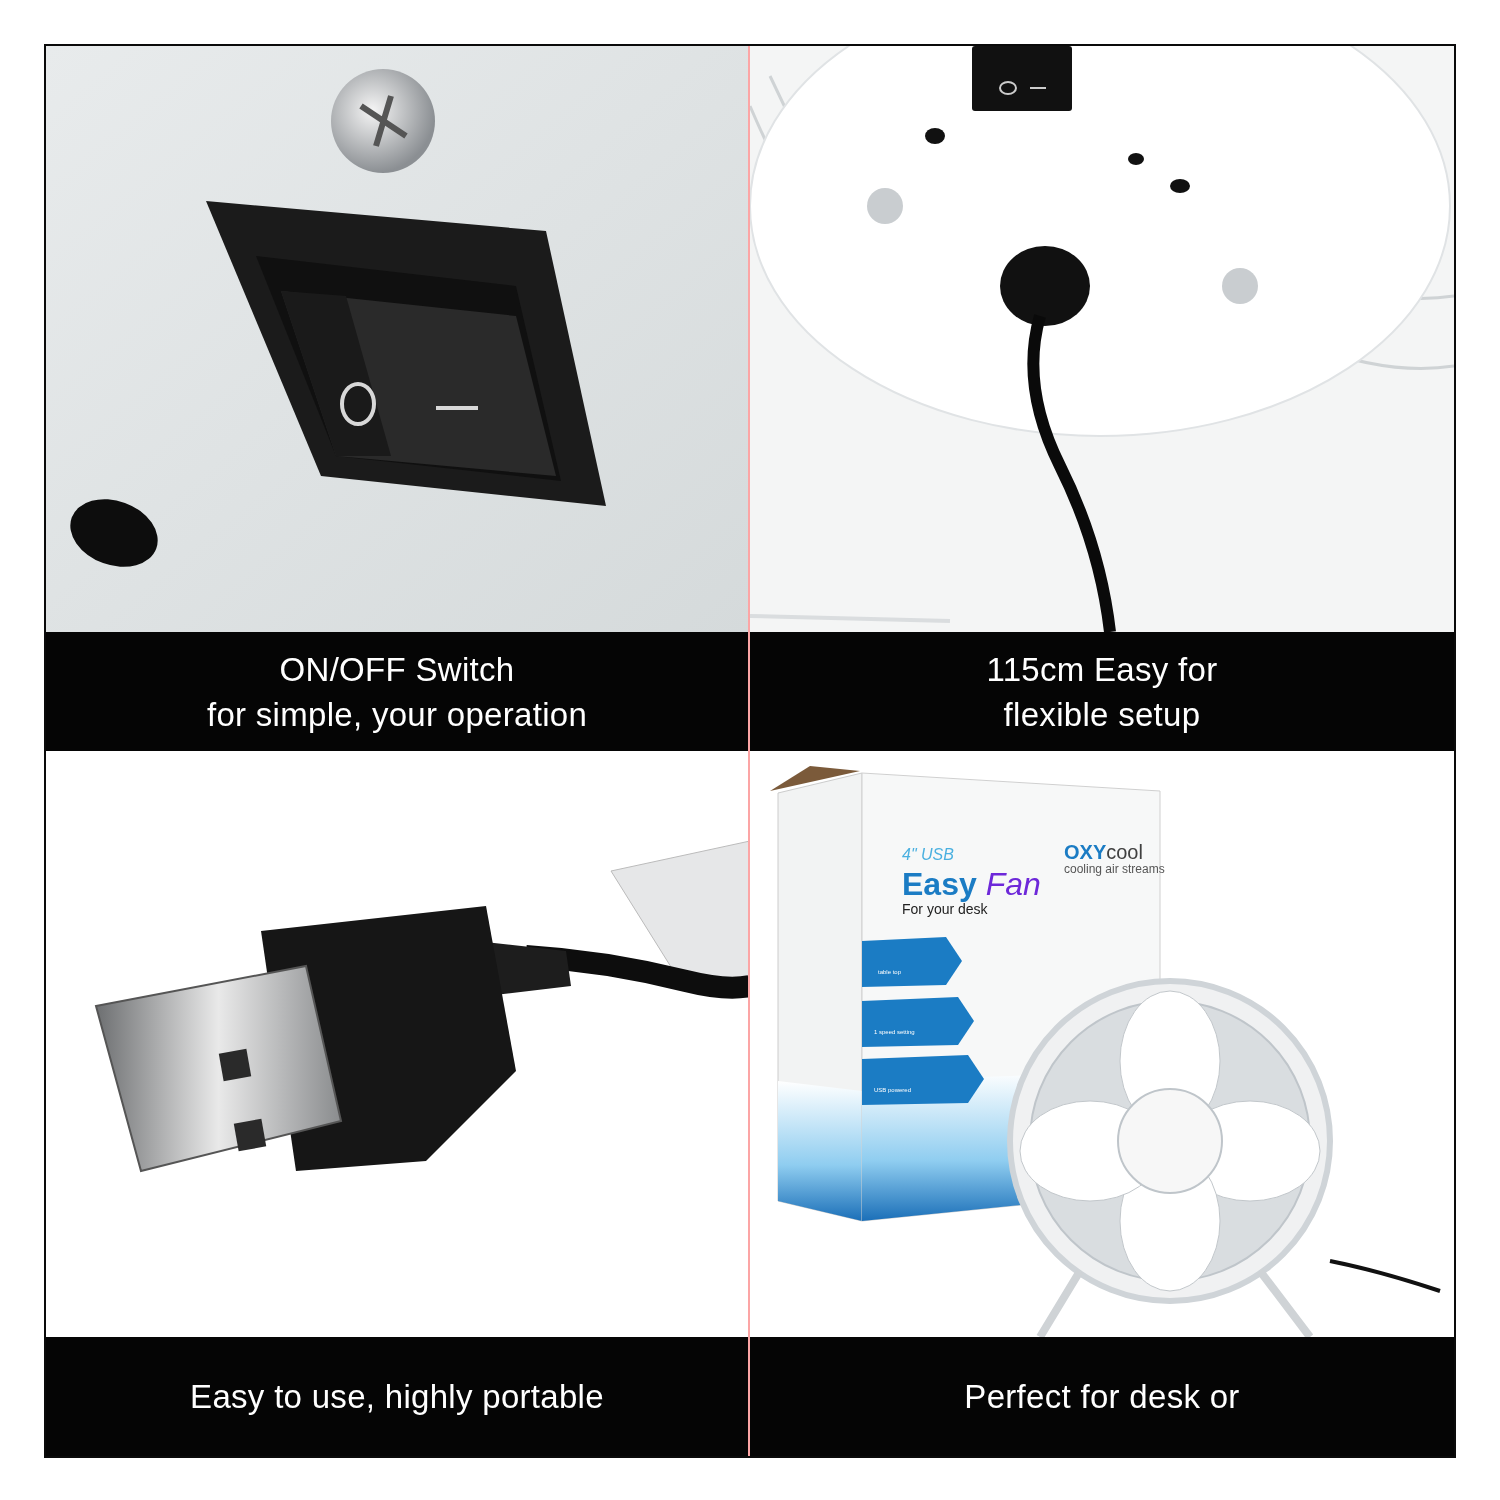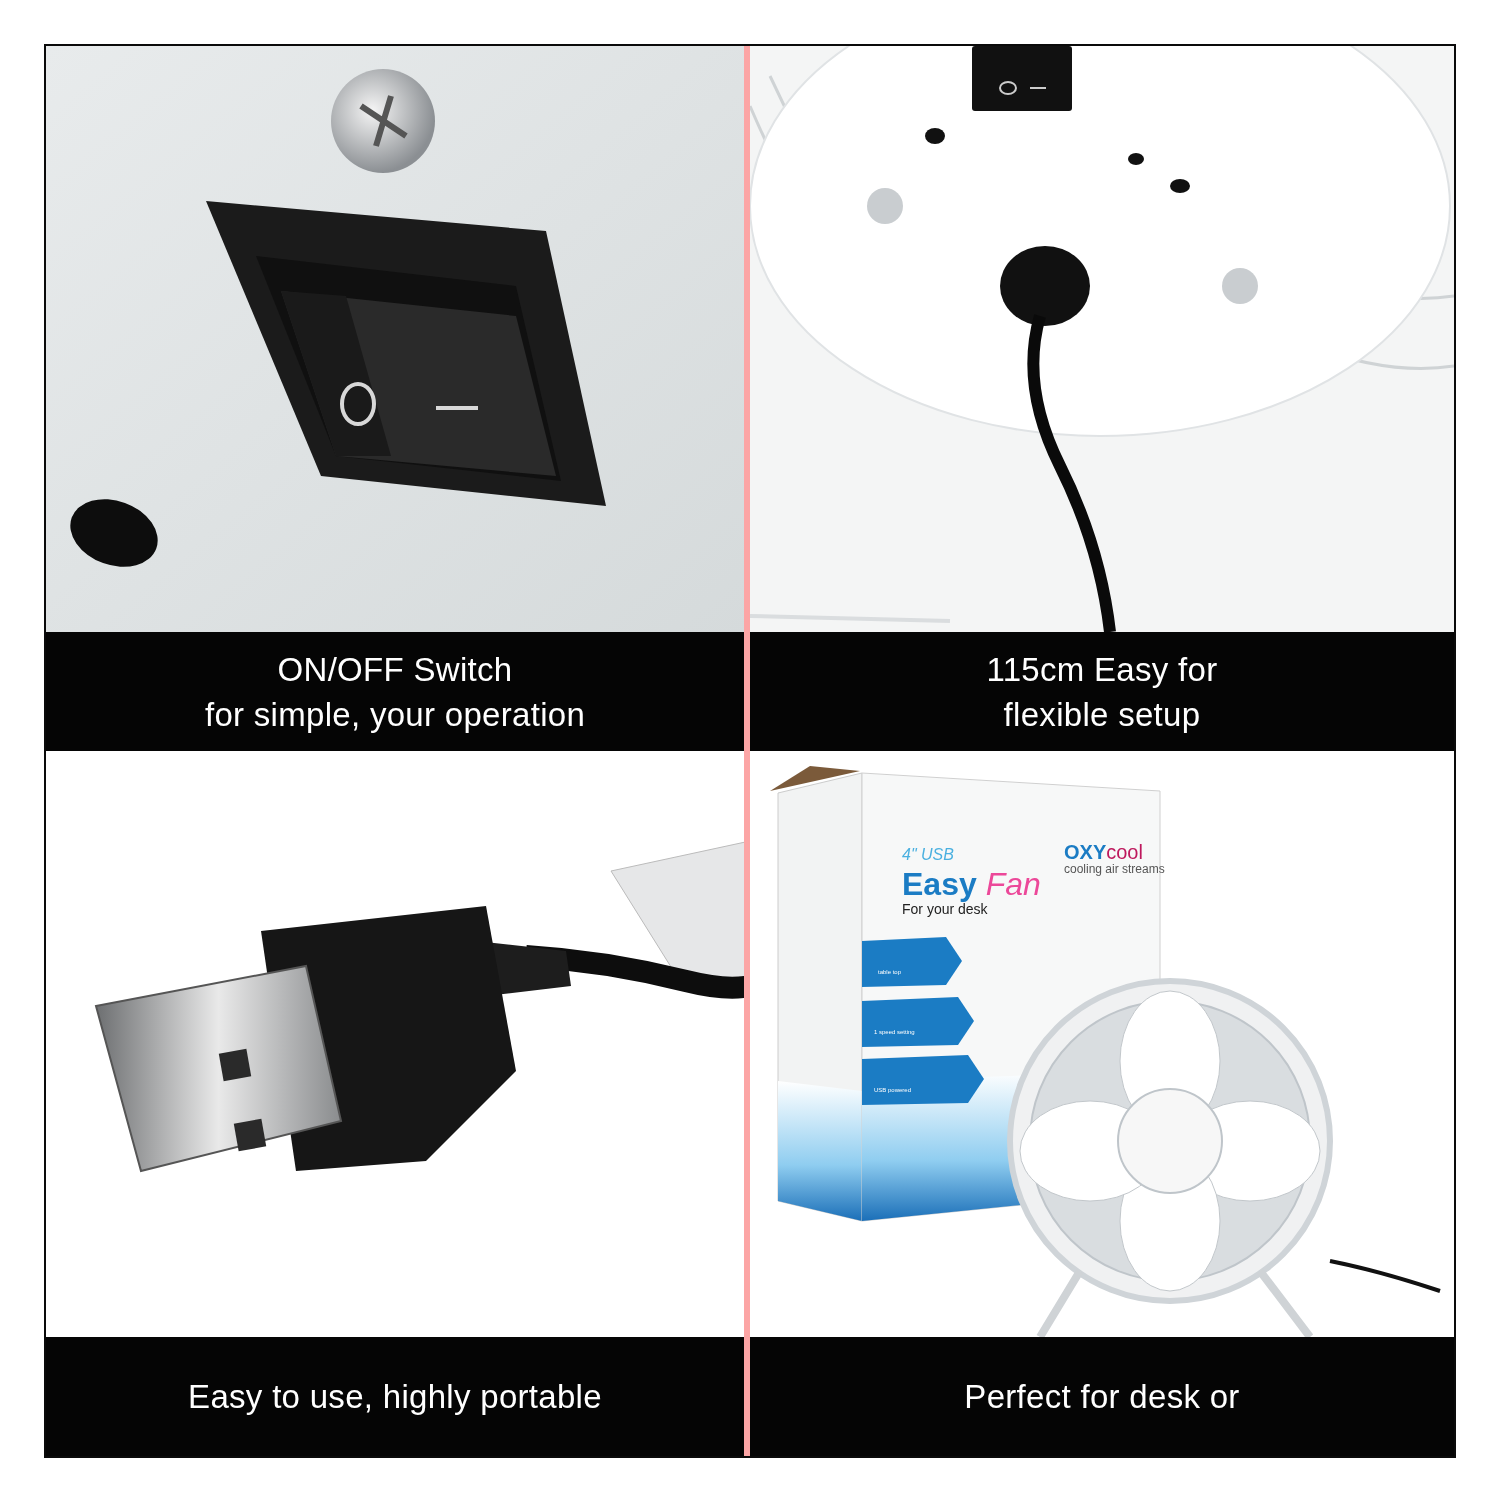--- a/index.html
+++ b/index.html
@@ -1,20 +1,20 @@
 <!DOCTYPE html>
 <html><head>
 <meta charset="utf-8">
 <style>
   html, body { margin:0; padding:0; background:#ffffff; }
   body { width:1500px; height:1500px; position:relative; overflow:hidden; font-family:"Liberation Sans", sans-serif; }
   .frame { position:absolute; left:44px; top:44px; width:1412px; height:1414px; border:2px solid #0a0a0a; box-sizing:border-box; background:#0a0a0a; }
   .grid { position:absolute; left:0; top:0; width:1408px; height:1410px; display:grid; grid-template-columns:704px 704px; grid-template-rows:705px 705px; gap:0; }
   .cell { position:relative; overflow:hidden; background:#fff; }
-  .cell.left { border-right:6px solid #fca5a5; }
+  .cell.left { border-right:2px solid #fca5a5; }
   .photo { position:absolute; left:0; top:0; width:100%; height:586px; overflow:hidden; }
   .caption { position:absolute; left:0; top:586px; width:100%; height:119px; background:#050505; color:#fff; display:flex; flex-direction:column; align-items:center; justify-content:center; text-align:center; font-size:33px; line-height:45px; letter-spacing:0.3px; }
   .caption span { display:block; }
   svg { display:block; }
 </style>
 </head>
 <body>
 
 <div class="frame">
   <div class="grid">
@@ -136,27 +136,27 @@
             <ellipse cx="500" cy="400" rx="70" ry="50"></ellipse>
             <ellipse cx="420" cy="470" rx="50" ry="70"></ellipse>
             <ellipse cx="340" cy="400" rx="70" ry="50"></ellipse>
           </g>
           <circle cx="420" cy="390" r="52" fill="#f7f7f7" stroke="#bfc5ca" stroke-width="2"></circle>
           <path d="M330 520 L290 586 M510 520 L560 586" stroke="#cfd3d6" stroke-width="8"></path>
           <path d="M580 510 Q630 520 690 540" stroke="#111" stroke-width="4" fill="none"></path>
         </svg>
 
         <div style="position:absolute;left:314px;top:90px;color:#1b7cc4;font-size:20px;">
-          <b>OXY</b><span style="color:#be185d;">cool</span>
+          <b>OXY</b><span style="color:#404040;">cool</span>
           <div style="font-size:12px;color:#555;margin-top:-2px;">cooling air streams</div>
         </div>
         <div style="position:absolute;left:152px;top:95px;color:#4ab0e0;font-size:16px;font-style:italic;">4" USB</div>
         <div style="position:absolute;left:152px;top:115px;font-size:32px;">
           <b style="color:#1b7cc4;">Easy</b>
-          <i style="color:#ec4899;">Fan</i>
+          <i style="color:#6d28d9;">Fan</i>
         </div>
         <div style="position:absolute;left:152px;top:150px;font-size:14px;color:#222;">For your desk</div>
         <div style="position:absolute;left:128px;top:218px;font-size:6px;color:#fff;">table top</div>
         <div style="position:absolute;left:124px;top:278px;font-size:6px;color:#fff;">1 speed setting</div>
         <div style="position:absolute;left:124px;top:336px;font-size:6px;color:#fff;">USB powered</div>
       </div>
       <div class="caption">
         <span>Perfect for desk or</span>
       </div>
     </div>

